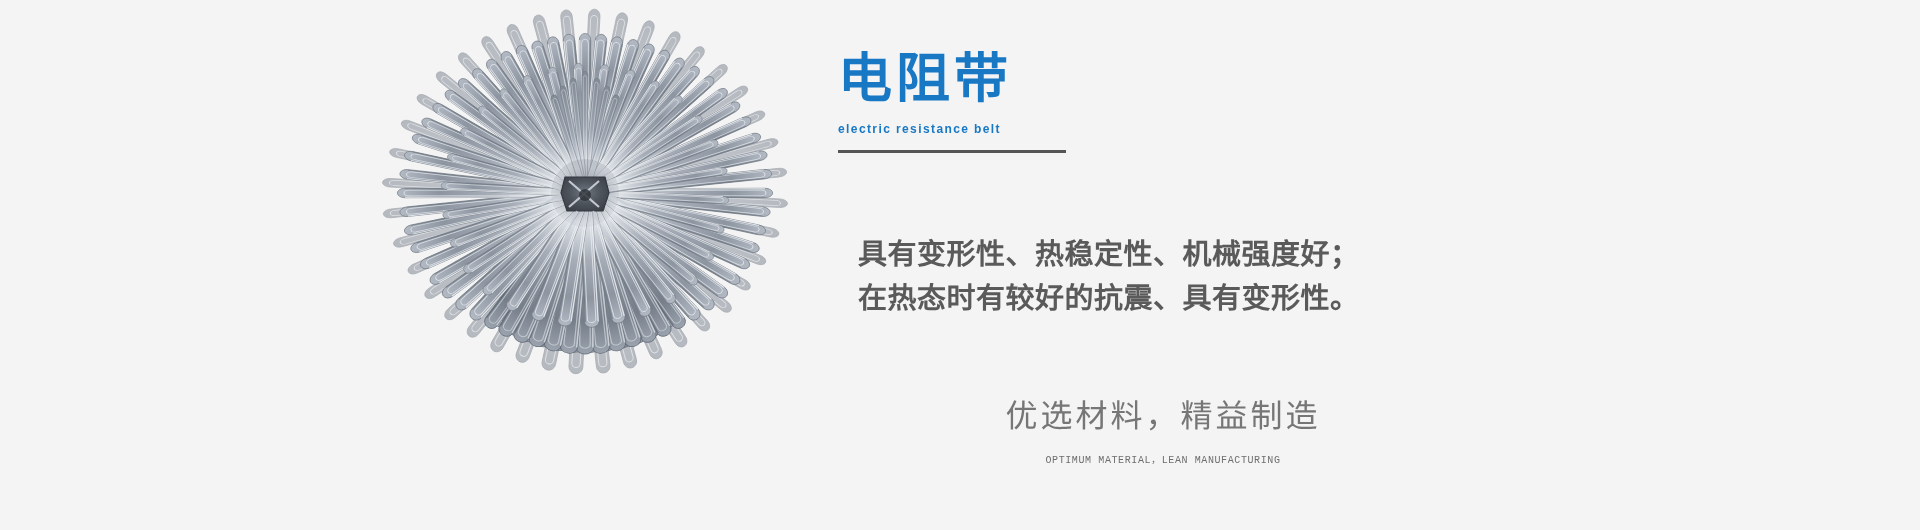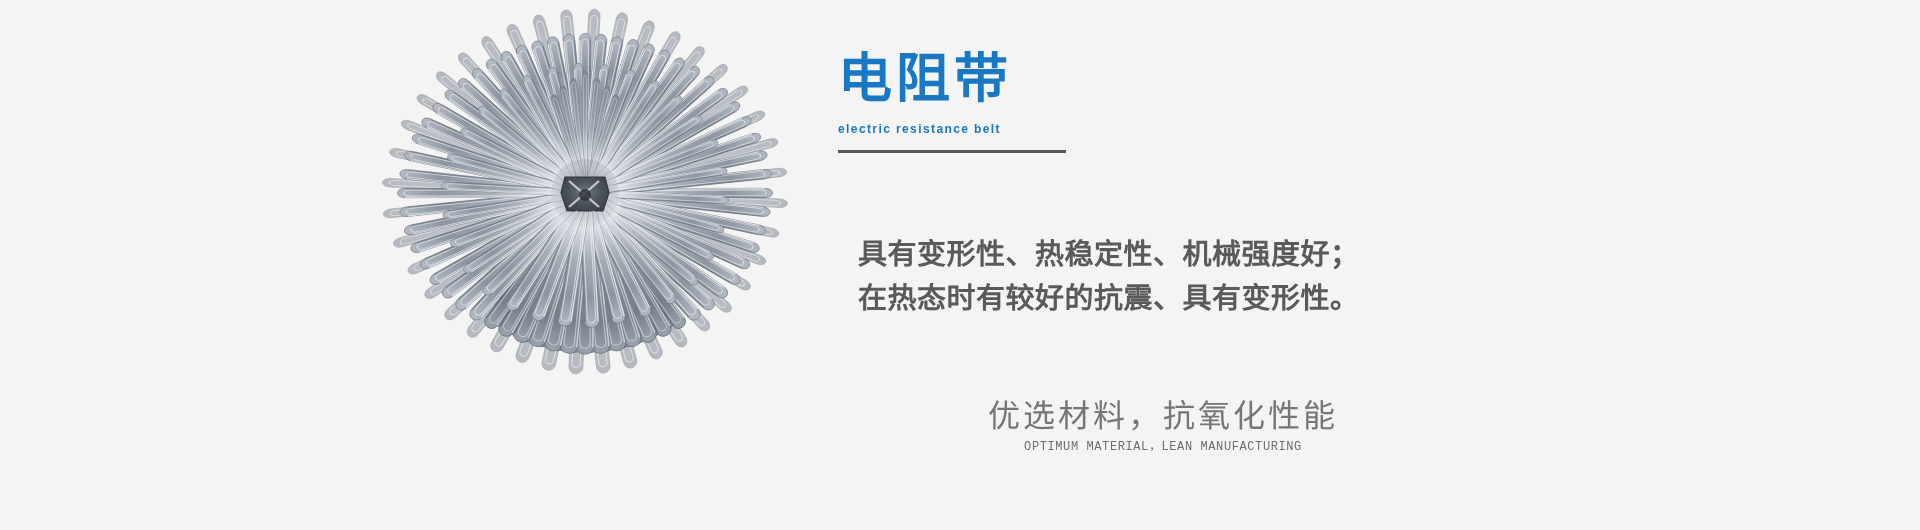--- a/index.html
+++ b/index.html
@@ -118,22 +118,22 @@
     margin: 0;
     font-size: 32px;
     line-height: 40px;
     font-weight: 400;
     color: #767676;
     letter-spacing: 3px;
     white-space: nowrap;
     font-family: "Liberation Sans", "DejaVu Sans", sans-serif;
   }
   .slogan-en {
-    margin: 4px 0 0 0;
-    font-size: 12px;
+    margin: 18px 0 0 0;
+    font-size: 10px;
     line-height: 14px;
     font-weight: 400;
     color: #6e6e6e;
     letter-spacing: 0.6px;
     white-space: nowrap;
     font-family: "Liberation Mono", "DejaVu Sans Mono", monospace;
   }
 </style>
 </head>
 <body>
@@ -383,18 +383,18 @@
     </div>
 
     <div class="divider"></div>
 
     <div class="desc-block">
       <p class="desc-line">具有变形性、热稳定性、机械强度好；</p>
       <p class="desc-line">在热态时有较好的抗震、具有变形性。</p>
     </div>
 
     <div class="slogan-block">
-      <p class="slogan-cn">优选材料，抗氧化性能</p>
+      <p class="slogan-cn">优选材料，精益制造</p>
       <p class="slogan-en">OPTIMUM MATERIAL，LEAN MANUFACTURING</p>
     </div>
 
   </div>
 </div>
 
 </body></html>

